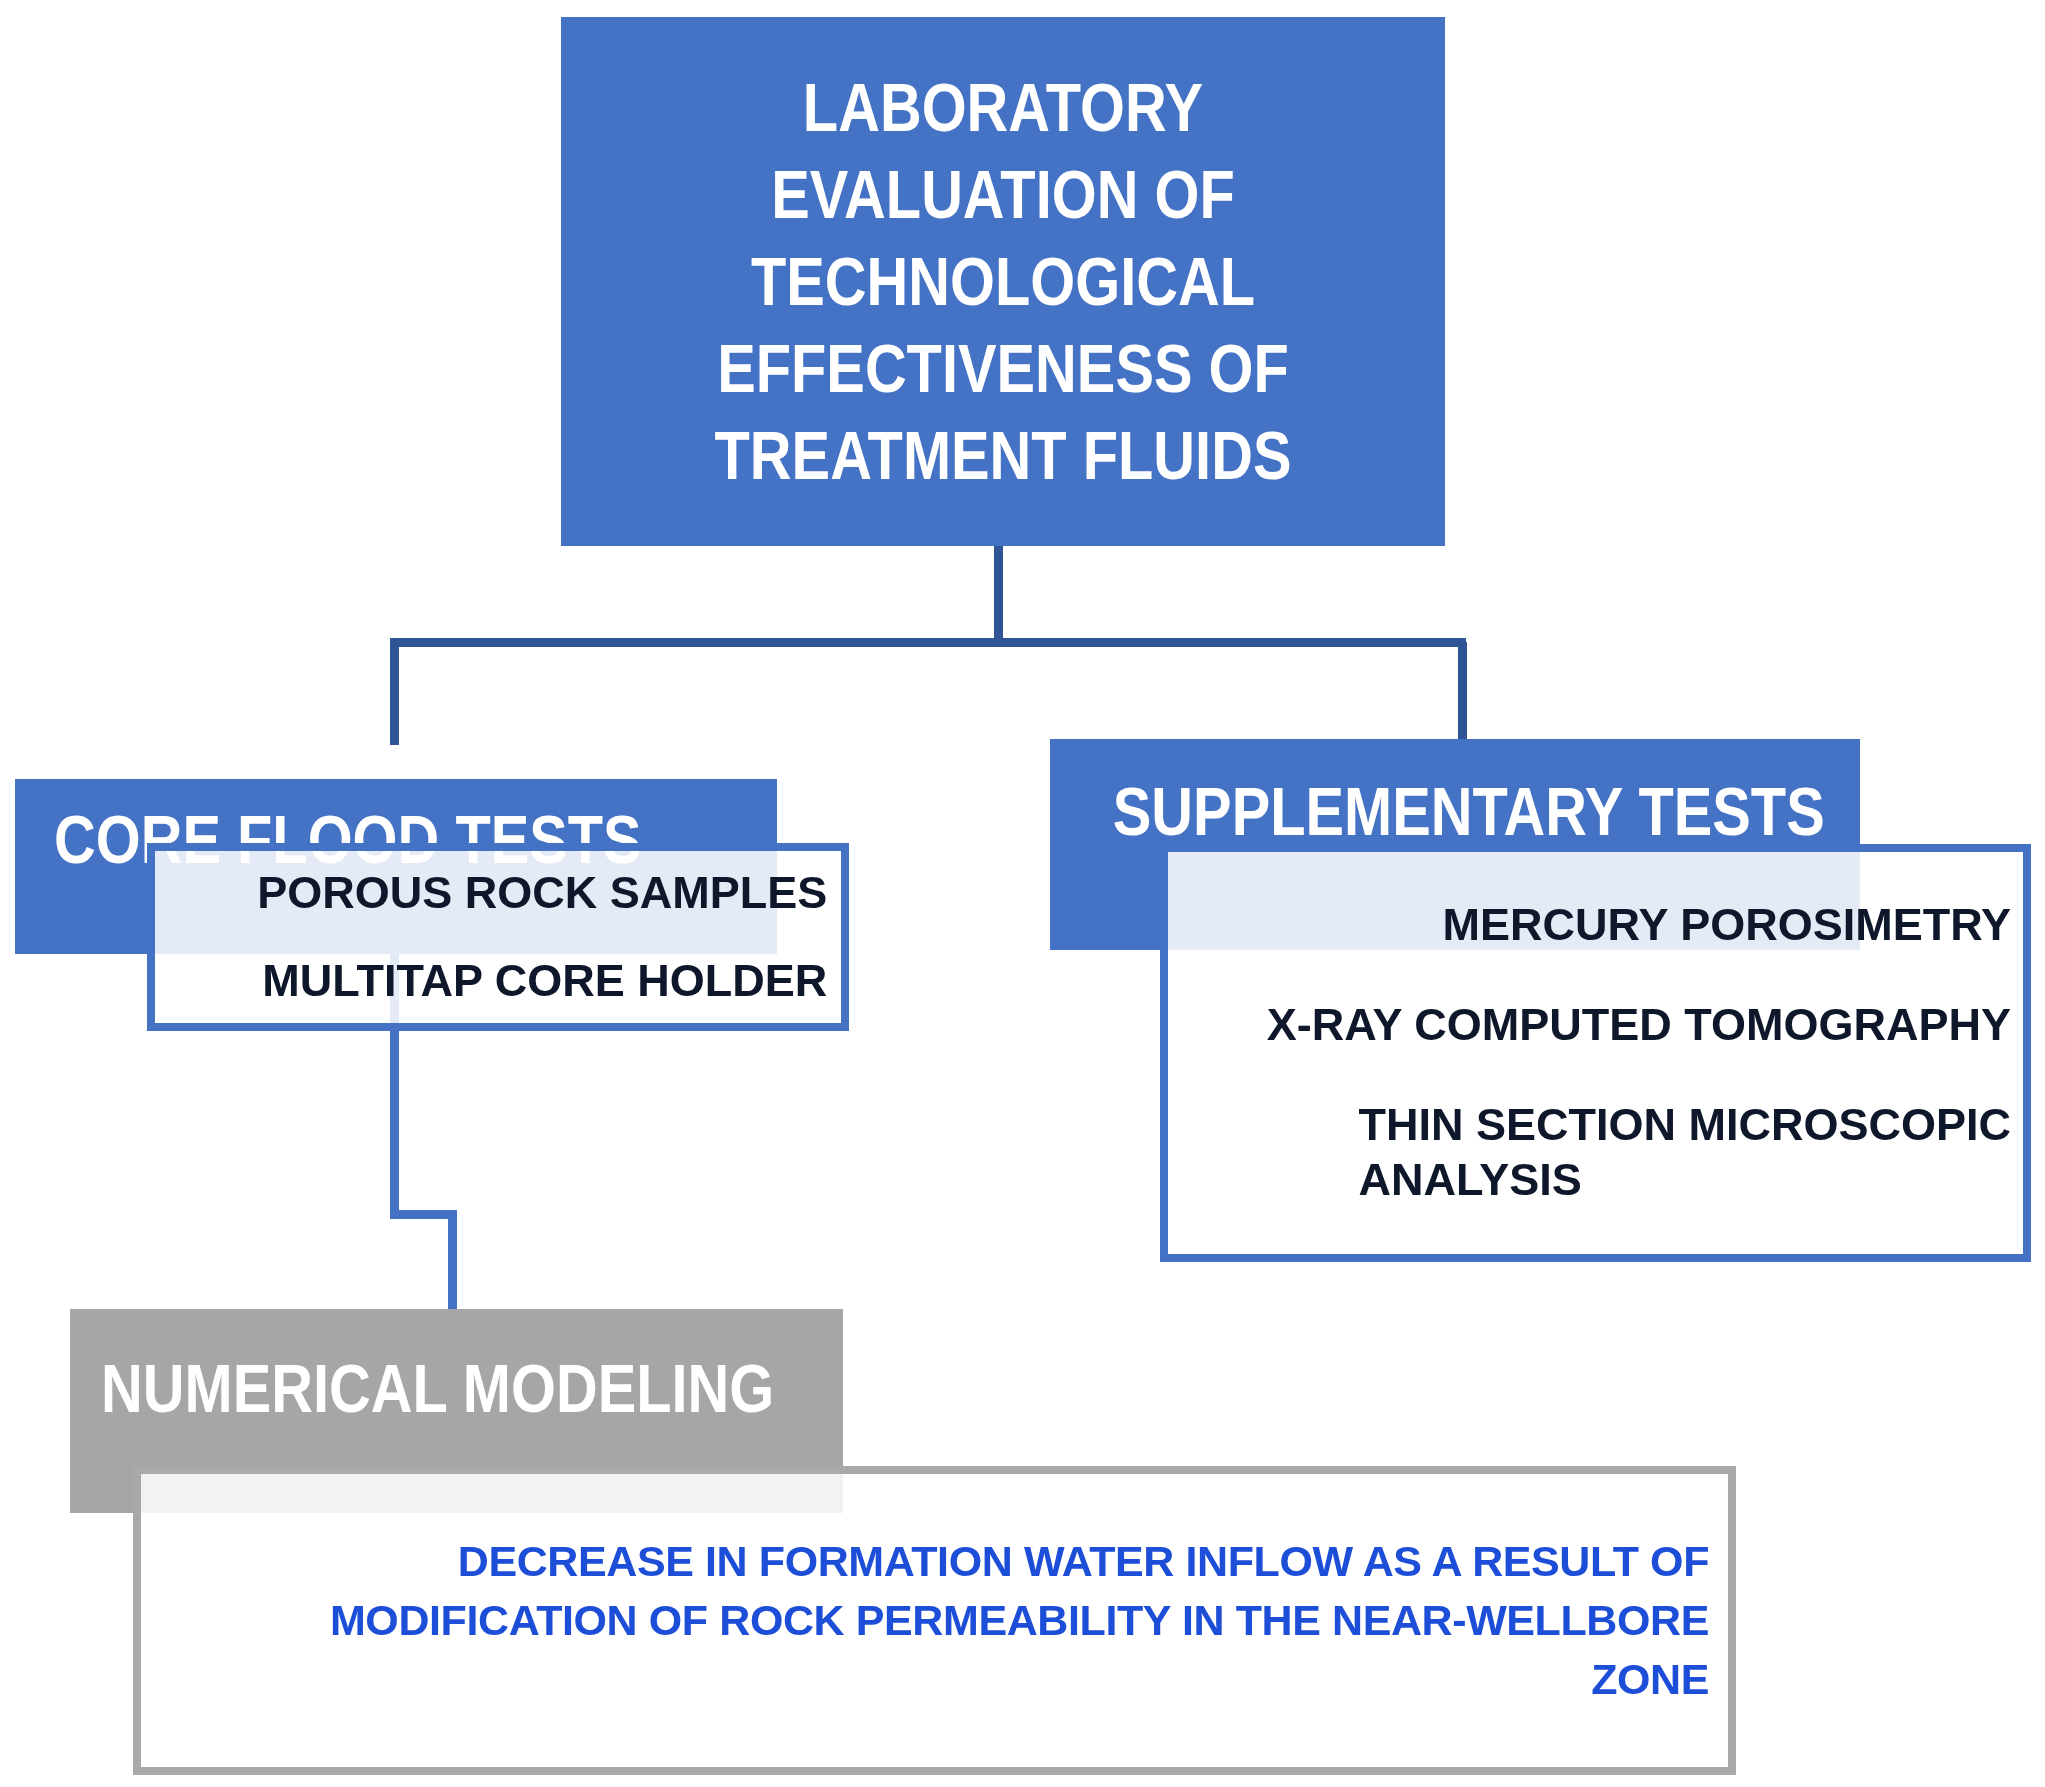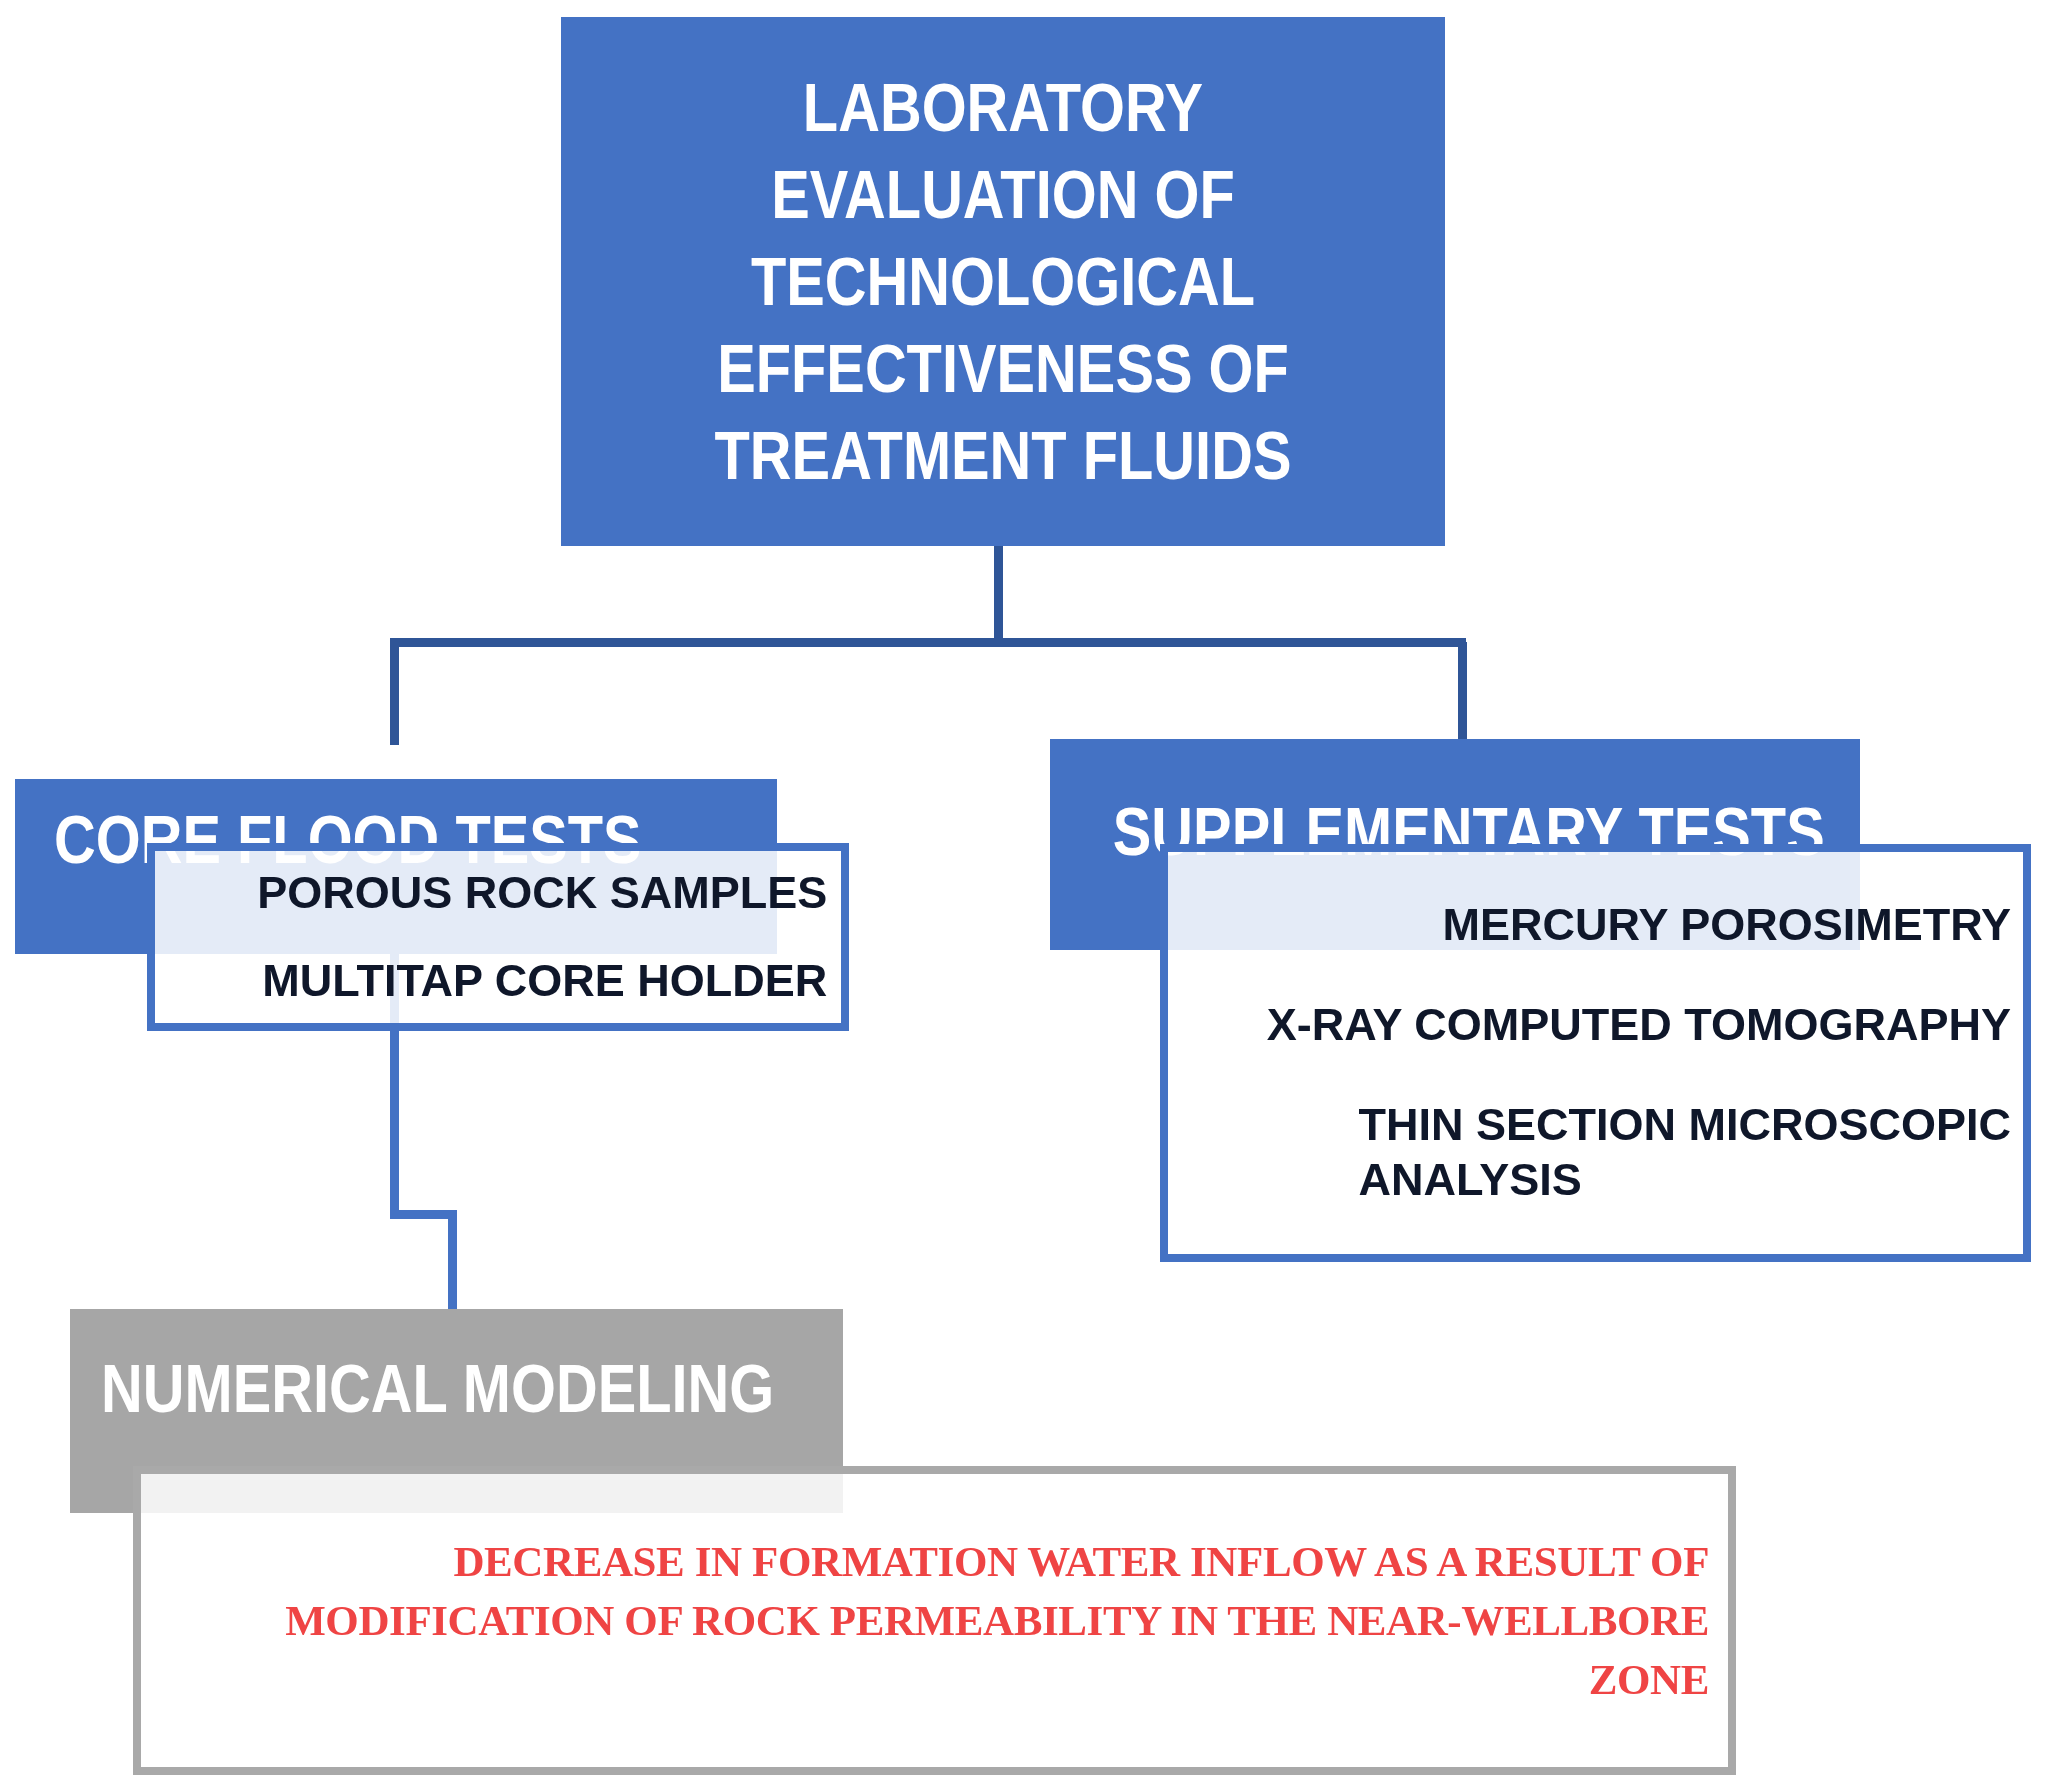--- a/index.html
+++ b/index.html
@@ -24,22 +24,22 @@
     width:100%;height:100%;display:flex;align-items:center;justify-content:center;
     text-align:center;color:#fff;font-size:68px;line-height:1.28;white-space:pre-line;
   }
   .detail-list{
     display:flex;flex-direction:column;justify-content:center;align-items:flex-end;
     text-align:left;color:#0f172a;
   }
   .detail-item{white-space:pre-line;}
   .outcome-text{
     width:100%;height:100%;display:flex;flex-direction:column;justify-content:center;align-items:flex-end;
-    text-align:right;color:#ef4444;font-size:43px;line-height:1.38;letter-spacing:-0.4px;
-    white-space:pre-line;padding-right:19px;box-sizing:border-box;font-family:Liberation Serif, serif;
+    text-align:right;color:#1d4ed8;font-size:43px;line-height:1.38;letter-spacing:-0.4px;
+    white-space:pre-line;padding-right:19px;box-sizing:border-box;
   }
 </style>
 </head>
 <body>
 
 <div id="canvas">
 
   <div class="abs connector trunk" style="left:994px;top:539px;width:8.6px;height:108px;"></div>
   <div class="abs connector trunk" style="left:390px;top:638px;width:1076px;height:8.6px;"></div>
   <div class="abs connector trunk" style="left:390px;top:642px;width:8.6px;height:103px;"></div>
@@ -61,21 +61,21 @@
     <span class="box-title" style="font-size:68px;">
       <span class="condensed">CORE FLOOD TESTS</span>
     </span>
   </div>
 
   <div class="abs overlay-box blue-border detail-list" style="left:147px;top:843px;width:702px;height:188px;gap:34px;padding-right:13.7px;font-size:45px;line-height:1.2;">
     <div class="detail-item">POROUS ROCK SAMPLES</div>
     <div class="detail-item">MULTITAP CORE HOLDER</div>
   </div>
 
-  <div class="abs solid-box blue-fill" style="left:1050px;top:739px;width:810px;height:211px;padding-top:58px;text-align:center;">
+  <div class="abs solid-box blue-fill" style="left:1050px;top:739px;width:810px;height:211px;padding-top:38px;text-align:center;">
     <span class="box-title" style="font-size:68px;">
       <span class="condensed centered">SUPPLEMENTARY TESTS</span>
     </span>
   </div>
 
   <div class="abs overlay-box blue-border detail-list" style="left:1160px;top:844px;width:871px;height:418px;gap:45px;padding-right:12px;font-size:45px;line-height:1.22;">
     <div class="detail-item">MERCURY POROSIMETRY</div>
     <div class="detail-item">X-RAY COMPUTED TOMOGRAPHY</div>
     <div class="detail-item">THIN SECTION MICROSCOPIC
 ANALYSIS</div>

